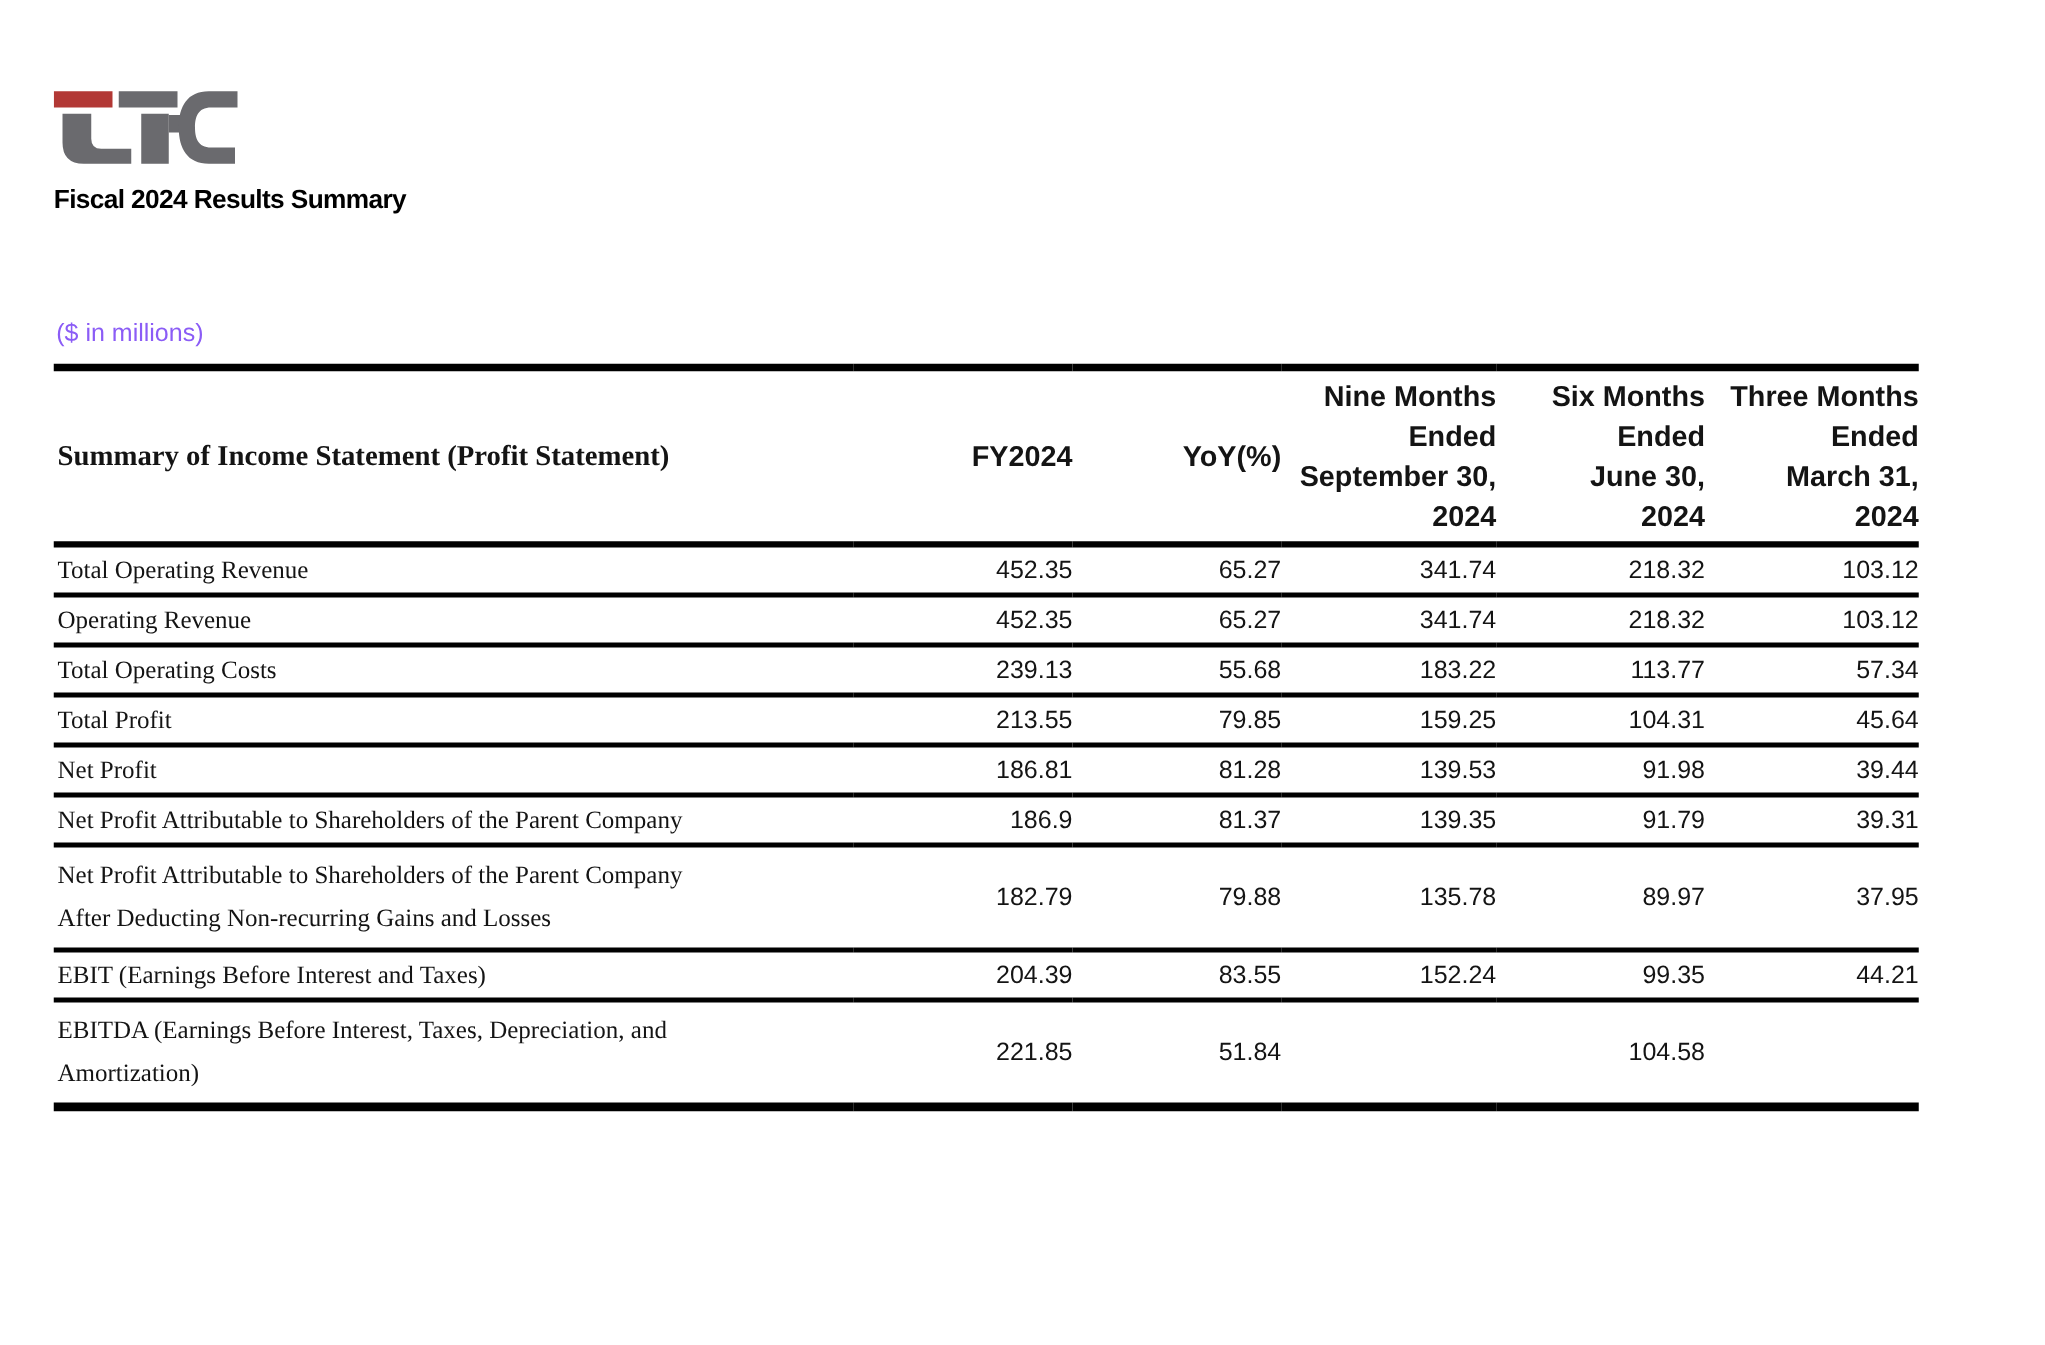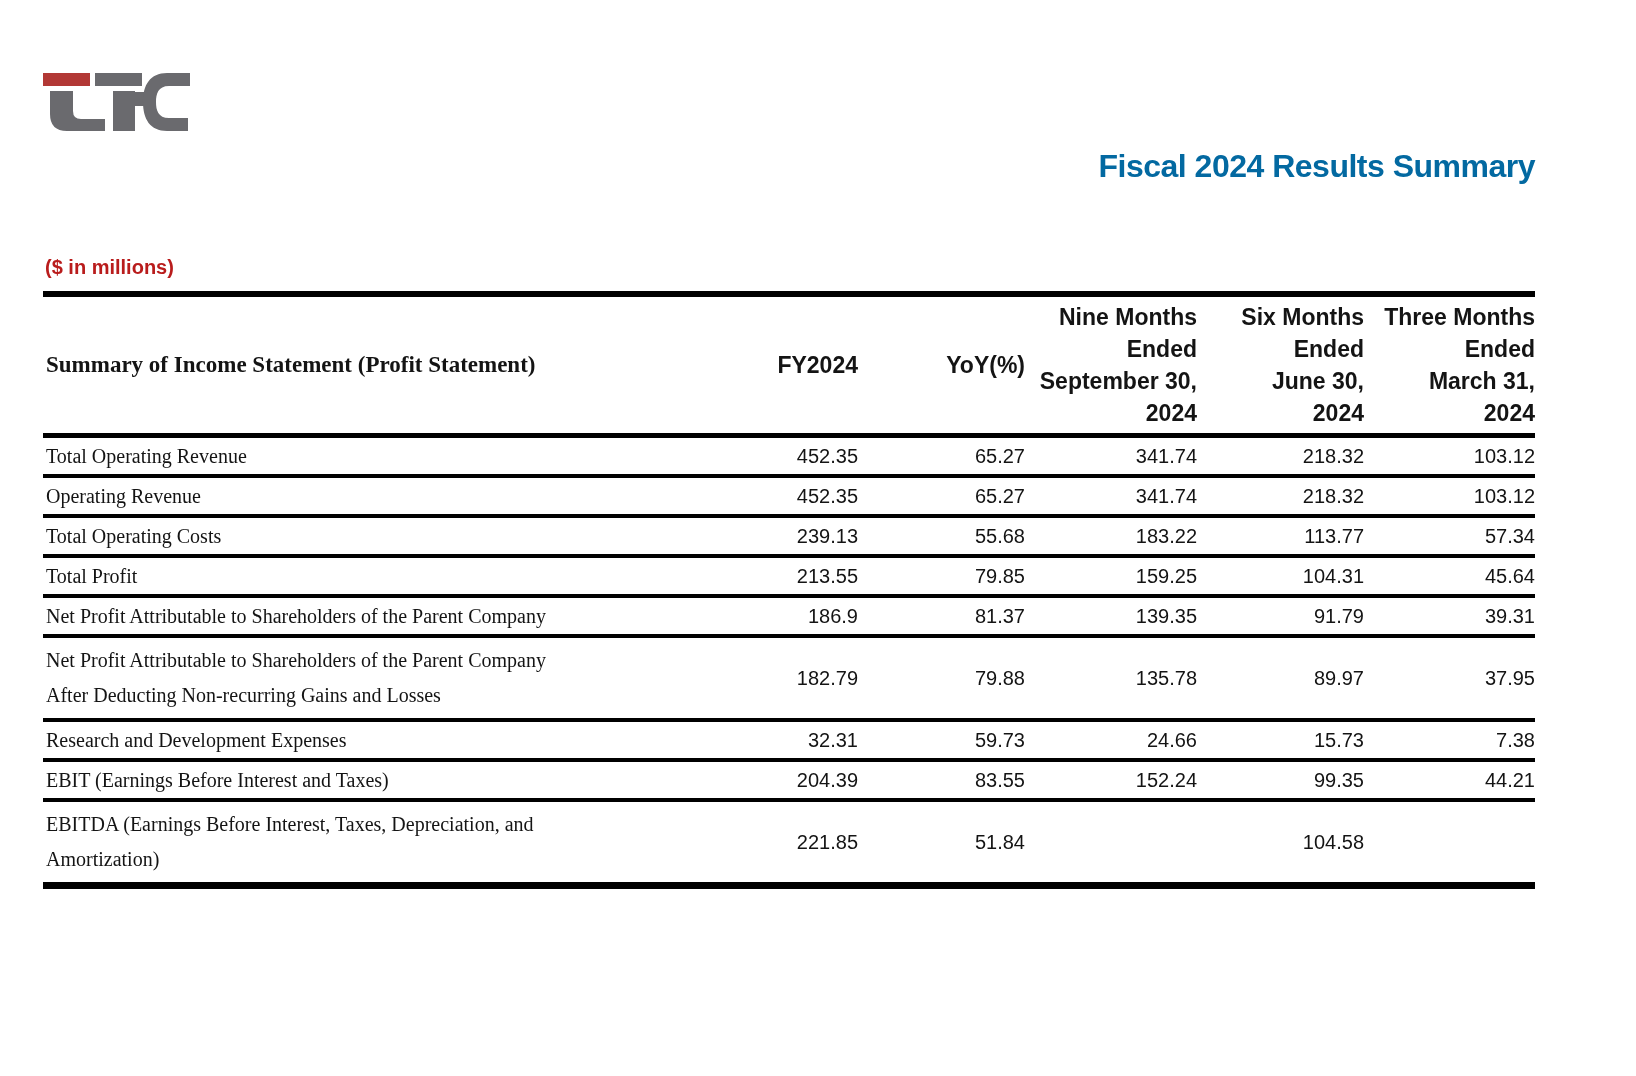--- a/index.html
+++ b/index.html
@@ -18,32 +18,32 @@
   .logo {
     position: absolute;
     left: 43px; top: 71px;
     width: 150px; height: 62px;
   }
   .title {
     position: absolute;
     left: 43px; top: 148px;
     width: 1492px;
     margin: 0;
-    text-align: right;
-    font-size: 32px;
+    text-align: left;
+    font-size: 21px;
     font-weight: 700;
     letter-spacing: -0.5px;
-    color: #0369a1;
+    color: #000000;
   }
   .units {
     position: absolute;
     left: 45px; top: 256px;
     font-size: 20px;
-    font-weight: 700;
-    color: #b91c1c;
+    font-weight: 400;
+    color: #8b5cf6;
   }
   table.statement {
     position: absolute;
     left: 43px; top: 291px;
     width: 1492px;
     border-collapse: collapse;
     table-layout: fixed;
   }
   table.statement thead th {
     border-top: 6px solid #000000;
@@ -146,45 +146,45 @@
       </tr>
       <tr>
         <td class="lbl">Total Profit</td>
         <td class="num">213.55</td>
         <td class="num">79.85</td>
         <td class="num">159.25</td>
         <td class="num">104.31</td>
         <td class="num">45.64</td>
       </tr>
       <tr>
+        <td class="lbl">Net Profit</td>
+        <td class="num">186.81</td>
+        <td class="num">81.28</td>
+        <td class="num">139.53</td>
+        <td class="num">91.98</td>
+        <td class="num">39.44</td>
+      </tr>
+      <tr>
         <td class="lbl">Net Profit Attributable to Shareholders of the Parent Company</td>
         <td class="num">186.9</td>
         <td class="num">81.37</td>
         <td class="num">139.35</td>
         <td class="num">91.79</td>
         <td class="num">39.31</td>
       </tr>
       <tr class="row-tall">
         <td class="lbl">Net Profit Attributable to Shareholders of the Parent Company
 After Deducting Non-recurring Gains and Losses</td>
         <td class="num">182.79</td>
         <td class="num">79.88</td>
         <td class="num">135.78</td>
         <td class="num">89.97</td>
         <td class="num">37.95</td>
       </tr>
       <tr>
-        <td class="lbl">Research and Development Expenses</td>
-        <td class="num">32.31</td>
-        <td class="num">59.73</td>
-        <td class="num">24.66</td>
-        <td class="num">15.73</td>
-        <td class="num">7.38</td>
-      </tr>
-      <tr>
         <td class="lbl">EBIT (Earnings Before Interest and Taxes)</td>
         <td class="num">204.39</td>
         <td class="num">83.55</td>
         <td class="num">152.24</td>
         <td class="num">99.35</td>
         <td class="num">44.21</td>
       </tr>
       <tr class="row-tall row-last">
         <td class="lbl">EBITDA (Earnings Before Interest, Taxes, Depreciation, and
 Amortization)</td>

